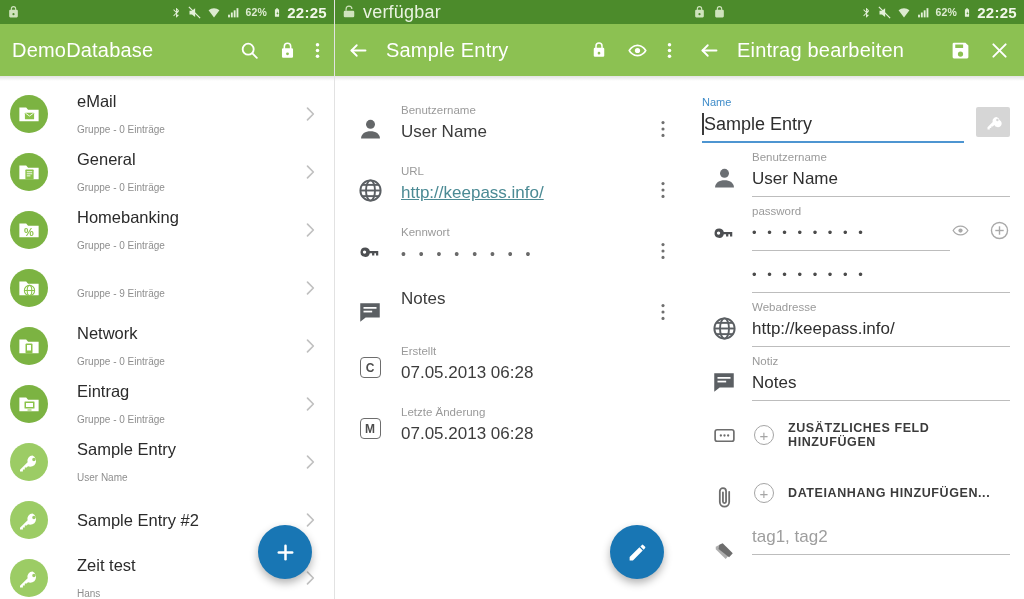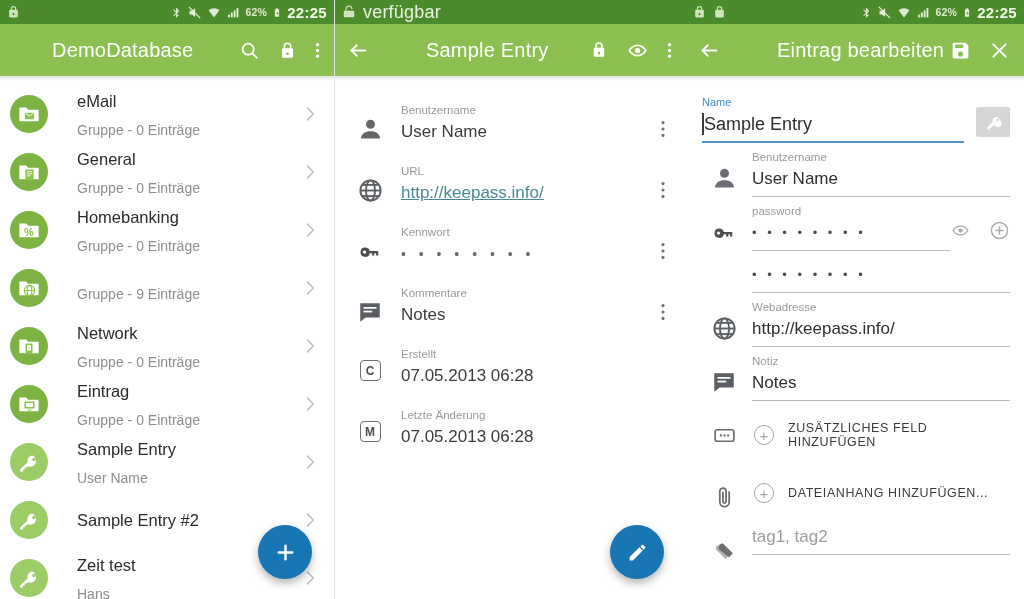--- a/index.html
+++ b/index.html
@@ -32,21 +32,21 @@
   .sb-text { font-size: 18px; color: #eaf3e2; }
   .statusbar.with-text { justify-content: flex-start; }
 
   
   .appbar {
     height: 52px; background: #8cc152; color: #ffffff;
     display: flex; align-items: center; padding: 0 12px;
   }
   .appbar .title {
     font-size: 20px; font-weight: normal; color: #ffffff;
-    letter-spacing: .2px; white-space: nowrap; margin-left: 40px;
+    letter-spacing: .2px; white-space: nowrap;
   }
   .appbar .spacer { flex: 1; }
   .appbar .actions { display: flex; align-items: center; gap: 18px; padding-right: 2px; }
   .appbar .back { margin-right: 16px; display:flex; }
   .appbar .icon-btn { display: flex; align-items: center; justify-content: center; }
   .appbar-shadow { height: 5px; background: linear-gradient(to bottom, rgba(0,0,0,.11), rgba(0,0,0,0)); }
 
   
   .list { padding-top: 4px; }
   .list-row {
@@ -59,21 +59,21 @@
     flex: 0 0 38px;
   }
   .avatar.group { background: #7cb342; }
   .avatar.key { background: #9ccc65; }
   .row-texts { flex: 1; padding-left: 29px; min-width: 0; }
   .row-title {
     font-size: 16.5px; color: #2b2b2b; line-height: 20px;
     white-space: nowrap; overflow: hidden; text-overflow: ellipsis;
   }
   .row-sub {
-    font-size: 14px; color: #8e8e8e; line-height: 16px; margin-top: 11px;
+    font-size: 10px; color: #8e8e8e; line-height: 16px; margin-top: 11px;
     white-space: nowrap; overflow: hidden; text-overflow: ellipsis;
   }
   .chevron { color: #bdbdbd; padding-right: 8px; display: flex; }
 
   
   .detail { padding: 12px 0 0 0; }
   .detail-row { display: flex; align-items: flex-start; padding: 9px 12px 9px 14px; }
   .detail-icon {
     flex: 0 0 42px; display: flex; align-items: center; justify-content: center;
     color: #5f6368; padding-top: 14px;
@@ -124,21 +124,21 @@
   .edit-body { flex: 1; padding-left: 6px; min-width: 0; }
   .edit-label { font-size: 11.5px; color: #9a9a9a; line-height: 16px; }
   .edit-underline { border-bottom: 1px solid #bdbdbd; }
   .edit-value { font-size: 17px; color: #2f2f2f; line-height: 27px; padding-bottom: 4px; }
   .edit-value.dots { font-size: 13px; letter-spacing: 3.5px; color: #4a4a4a; }
   .edit-value.placeholder { color: #9e9e9e; }
   .pw-line { display: flex; align-items: flex-end; }
   .pw-line .pwval { flex: 1; }
   .pw-actions { display: flex; align-items: center; gap: 18px; padding-bottom: 6px; color: #9e9e9e; }
   .addrow { display: flex; align-items: center; gap: 14px; padding: 14px 0 14px 2px; }
-  .addlabel { font-size: 12.5px; color: #3b3b3b; letter-spacing: .6px; }
+  .addlabel { font-size: 12.5px; color: #3b3b3b; letter-spacing: .6px; font-weight: bold; }
   .circle-plus {
     width: 20px; height: 20px; border-radius: 50%; border: 1.4px solid #a5a5a5;
     display: flex; align-items: center; justify-content: center; color: #a5a5a5;
     flex: 0 0 20px;
   }
   .circle-plus:before { content: "+"; font-size: 15px; line-height: 13px; }
 </style>
 </head>
 <body>
 
@@ -529,21 +529,20 @@
         </div>
         <div class="detail-row">
           <div class="detail-icon">
             <svg width="26" height="26" viewBox="0 0 24 24" fill="#5b5f63">
               <path d="M3 4h18v13H8l-5 4V4z"></path>
               <rect x="6" y="7.4" width="12" height="1.6" fill="#ffffff"></rect>
               <rect x="6" y="10.8" width="8" height="1.6" fill="#ffffff"></rect>
             </svg>
           </div>
           <div class="detail-body">
-            <div class="detail-label">Kommentare</div>
             <div class="detail-value">Notes</div>
           </div>
           <div class="overflow">
             <svg width="22" height="22" viewBox="0 0 6 24" fill="#6f6f6f">
               <circle cx="3" cy="5" r="1.7"></circle>
               <circle cx="3" cy="12" r="1.7"></circle>
               <circle cx="3" cy="19" r="1.7"></circle>
             </svg>
           </div>
         </div>

